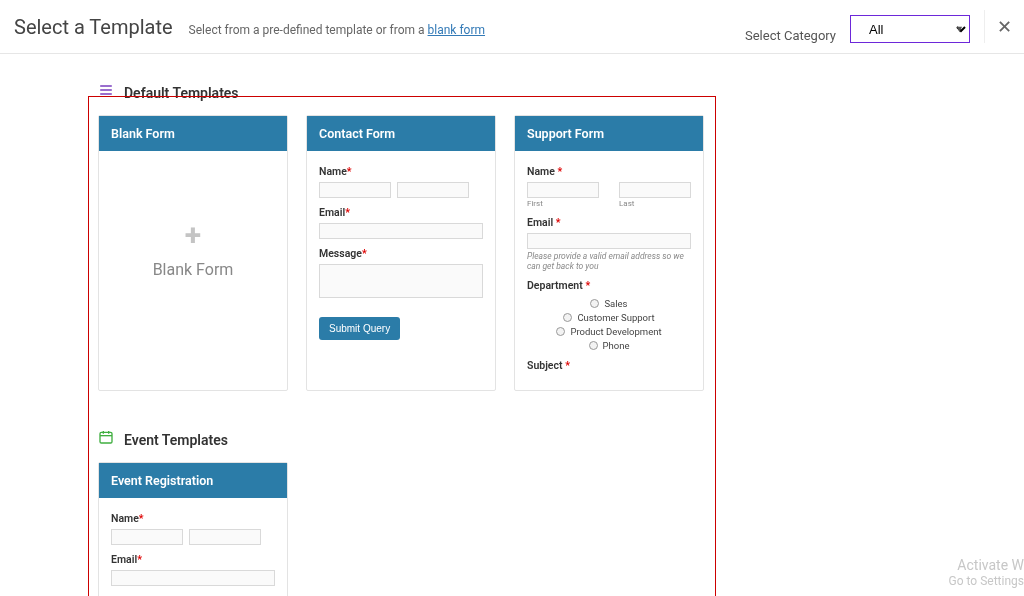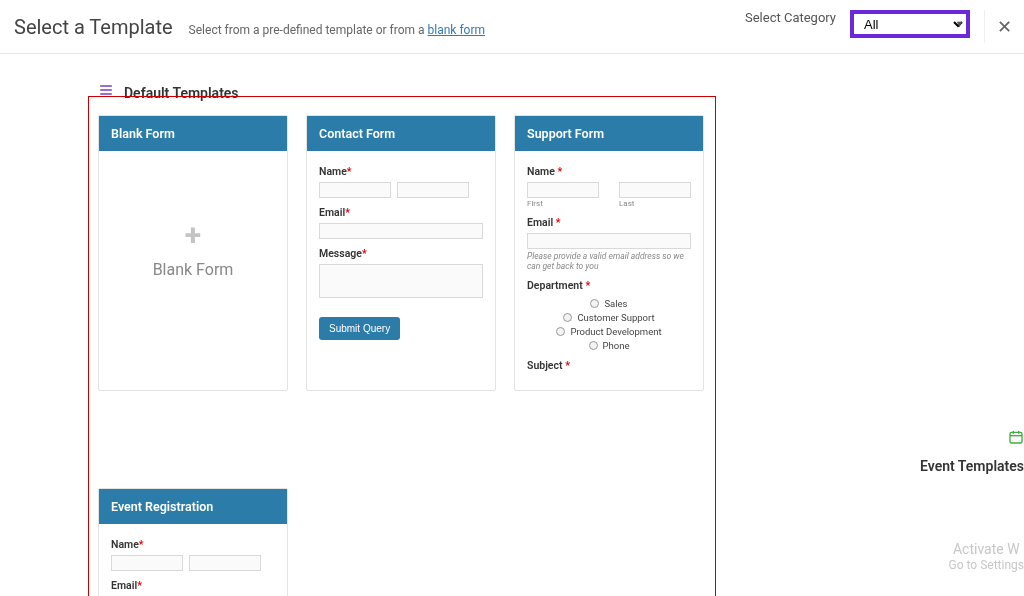--- a/index.html
+++ b/index.html
@@ -5,23 +5,23 @@
   * { box-sizing: border-box; margin: 0; padding: 0; }
   body { font-family: -apple-system, BlinkMacSystemFont, "Segoe UI", Roboto, sans-serif; background: #fff; color: #333; font-size: 13px; }
   .header {
     display: flex; align-items: center; justify-content: space-between;
     padding: 10px 0 10px 14px; border-bottom: 1px solid #e6e6e6;
   }
   .header-left { display: flex; align-items: baseline; gap: 16px; }
   .header-title { font-size: 20px; font-weight: 400; color: #444; }
   .header-sub { font-size: 12px; color: #666; }
   .header-sub a { color: #337ab7; text-decoration: underline; }
-  .header-right { display: flex; align-items: flex-start; gap: 14px; }
+  .header-right { display: flex; align-items: flex-end; gap: 14px; }
   .cat-label { font-size: 13px; color: #555; }
-  .cat-select { width: 120px; height: 28px; border: 4px solid #6d28d9; background: #fff; font-size: 13px; padding: 0 6px; }
+  .cat-select { width: 120px; height: 28px; border: 1px solid #6d28d9; background: #fff; font-size: 13px; padding: 0 14px; }
   .cat-select-wrap { position: relative; }
   .cat-caret { position: absolute; right: 6px; top: 50%; transform: translateY(-50%); pointer-events: none; font-size: 9px; color:#555;}
   .close-btn { width: 40px; text-align: center; font-size: 18px; color: #666; border-left: 1px solid #eee; padding: 6px 0;}
   .viewport { padding: 10px 0 0 88px; position: relative; }
   .redbox { position: absolute; left: 88px; top: 42px; width: 628px; height: 554px; border: 1px solid #c00; pointer-events: none; }
   .section-head { display: flex; align-items: flex-end; gap: 10px; padding: 18px 0 8px 10px; }
   .section-head .icon svg { width: 16px; height: 16px; }
   .section-title { font-size: 14px; font-weight: 600; color: #333; }
   .cards { display: flex; gap: 18px; padding: 6px 0 0 10px; }
   .card {
@@ -46,23 +46,23 @@
   .ta { width: 100%; height: 34px; border: 1px solid #d9d9d9; background: #fafafa; margin-top:4px;}
   .row-two + .subrow { display:flex; gap:4px; margin-top:1px; }
   .sub-lbl { font-size: 8px; color:#888; width:72px; }
   .btn-primary {
     background: #2b7ca8; color:#fff; border:none; border-radius:3px;
     padding: 6px 10px; font-size: 10px; margin-top:19px; cursor:pointer;
   }
   .radio-list { margin-top:6px; }
   .radio-item { display:flex; align-items:center; gap:5px; font-size:9.5px; color:#444; margin-top:3px;justify-content:center;}
   .radio-dot { width:9px; height:9px; border-radius:50%; border:1px solid #999; background:#f3f3f3;}
-  .watermark { position: fixed; right: 0; bottom: 22px; text-align: center; color: #c7c7c7; font-size: 12px; line-height:1.3; }
+  .watermark { position: fixed; right: 0; bottom: 6px; text-align: right; color: #c7c7c7; font-size: 12px; line-height:1.3; }
   .watermark .w1 { font-size: 14px; }
-  .section2 { margin-top: 20px; flex-direction: column; }
+  .section2 { margin-top: 20px; }
 </style>
 </head>
 <body>
 
 <div class="header">
   <div class="header-left">
     <div class="header-title">Select a Template</div>
     <div class="header-sub">
       <span>Select from a pre-defined template or from a </span><a href="#">blank form</a>
     </div>

